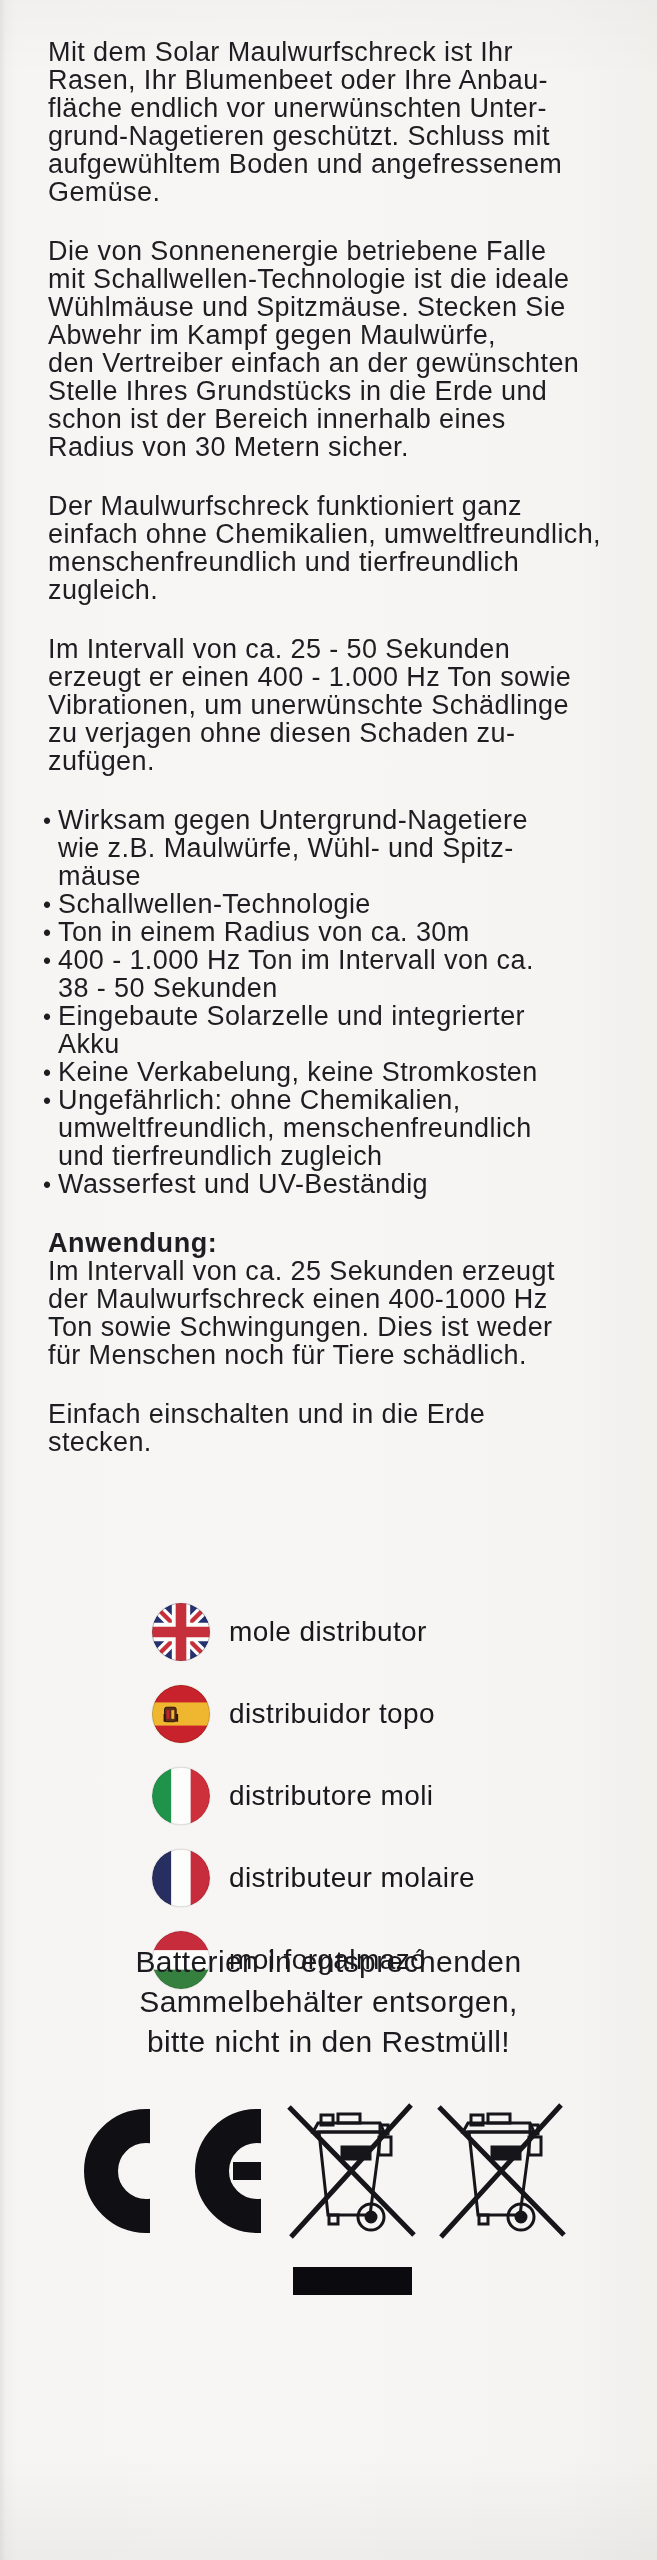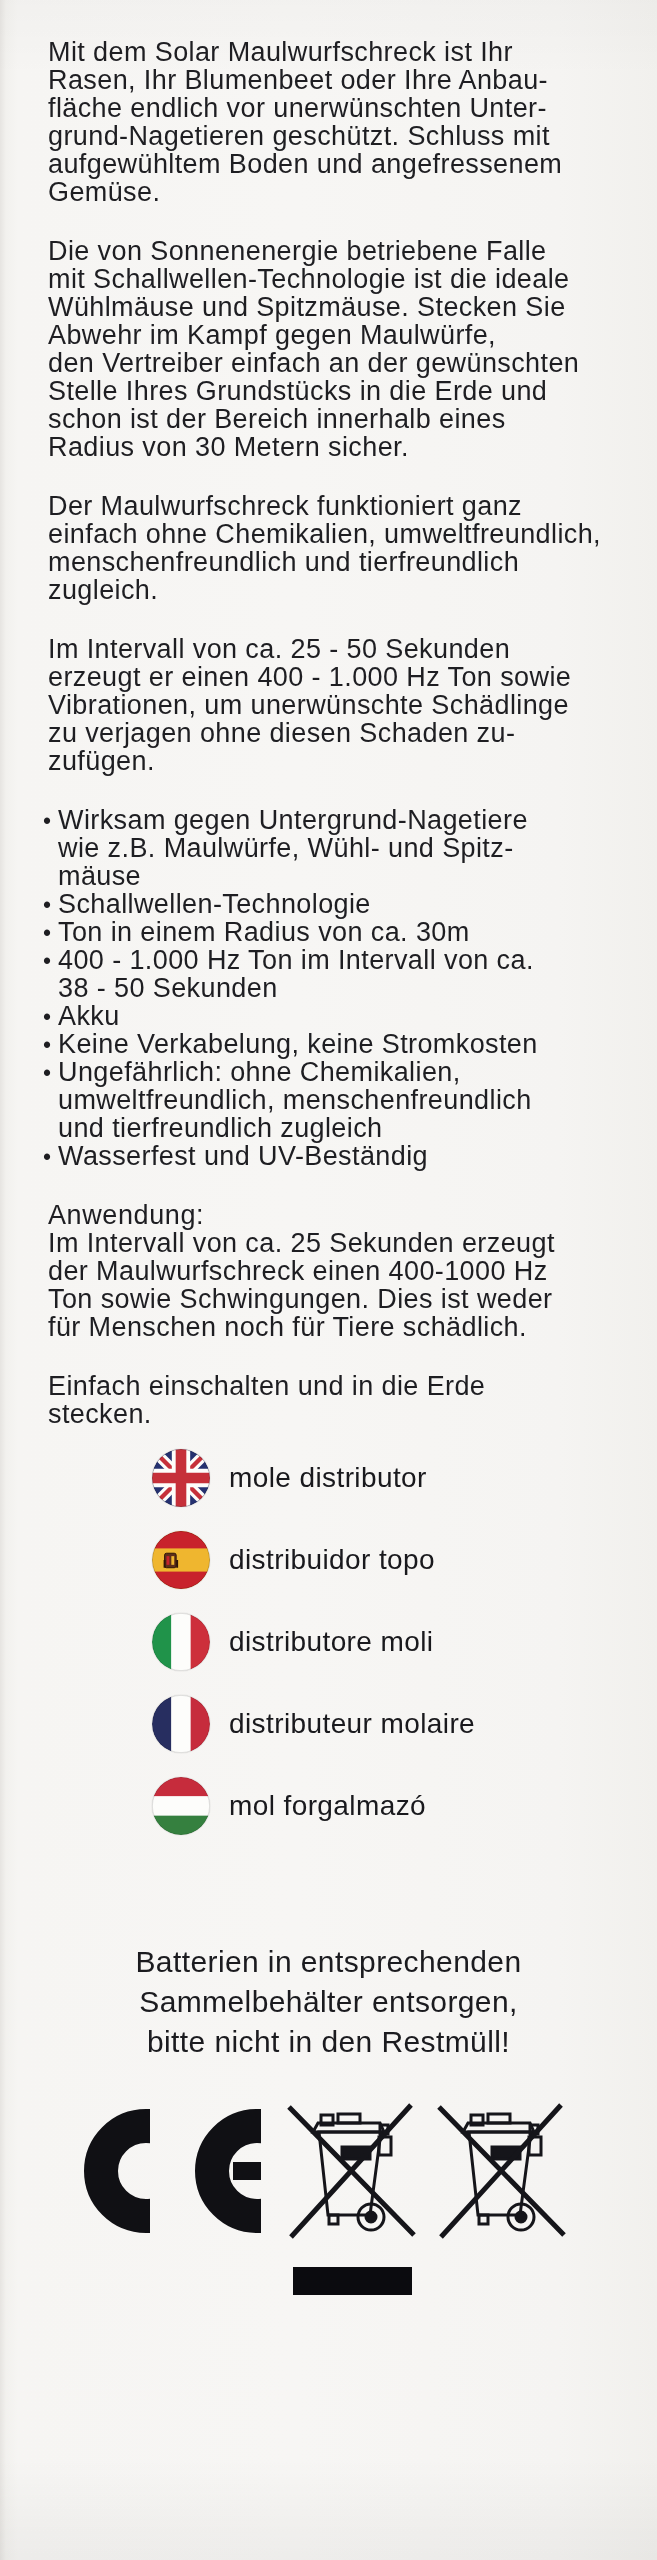--- a/index.html
+++ b/index.html
@@ -10,22 +10,22 @@
       linear-gradient(90deg, #e6e4e1 0px, #f2f1ee 6px, #f6f5f3 18px, #f7f6f4 45%, #f5f4f2 85%, #f1f0ed 100%);
     font-family:"Liberation Sans", sans-serif;
     color:#1e1e22;
   }
   .text-col { position:absolute; left:48px; top:38px; width:585px; font-size:27px; line-height:28px; letter-spacing:0.4px; }
   .para { margin-bottom:31px; }
   .tline { white-space:nowrap; }
   .features { margin-bottom:31px; }
   .feature { position:relative; padding-left:10px; }
   .feature::before { content:"\2022"; position:absolute; left:-5px; top:1px; font-size:23px; }
-  .usage-heading { font-weight:normal; letter-spacing:0.6px;margin-top:16px; }
-  .flags { position:absolute; left:152px; top:1449px; }
+  .usage-heading { font-weight:bold; letter-spacing:0.6px;margin-top:16px; }
+  .flags { position:absolute; left:152px; top:1603px; }
   .flag-row { display:flex; align-items:center; height:58px; margin-bottom:24px; }
   .flag { width:58px; height:58px; display:block; border-radius:50%; box-shadow:0 0 1px rgba(0,0,0,0.35); }
   .flag-label { margin-left:19px; font-size:28px; letter-spacing:0.4px; white-space:nowrap; color:#19191d; }
   .battery { position:absolute; left:0; top:1942px; width:657px; text-align:center; font-size:30px; line-height:40px; letter-spacing:0.4px; color:#1b1b1f; }
   .ce { position:absolute; left:84px; top:2109px; display:flex; gap:45px; }
   .ce svg { display:block; }
   .bin { position:absolute; top:2097px; }
   .bin.b1 { left:283px; }
   .bin.b2 { left:433px; }
   .black-bar { position:absolute; left:293px; top:2267px; width:119px; height:28px; background:#0b0b0f; }
@@ -106,20 +106,21 @@
           <div class="tline">Schallwellen-Technologie</div>
         </div>
         <div class="feature">
           <div class="tline">Ton in einem Radius von ca. 30m</div>
         </div>
         <div class="feature">
           <div class="tline">400 - 1.000 Hz Ton im Intervall von ca.</div>
           <div class="tline">38 - 50 Sekunden</div>
         </div>
         <div class="feature">
+          <div class="tline">Eingebaute Solarzelle und integrierter</div>
           <div class="tline">Akku</div>
         </div>
         <div class="feature">
           <div class="tline">Keine Verkabelung, keine Stromkosten</div>
         </div>
         <div class="feature">
           <div class="tline">Ungefährlich: ohne Chemikalien,</div>
           <div class="tline">umweltfreundlich, menschenfreundlich</div>
           <div class="tline">und tierfreundlich zugleich</div>
         </div>

